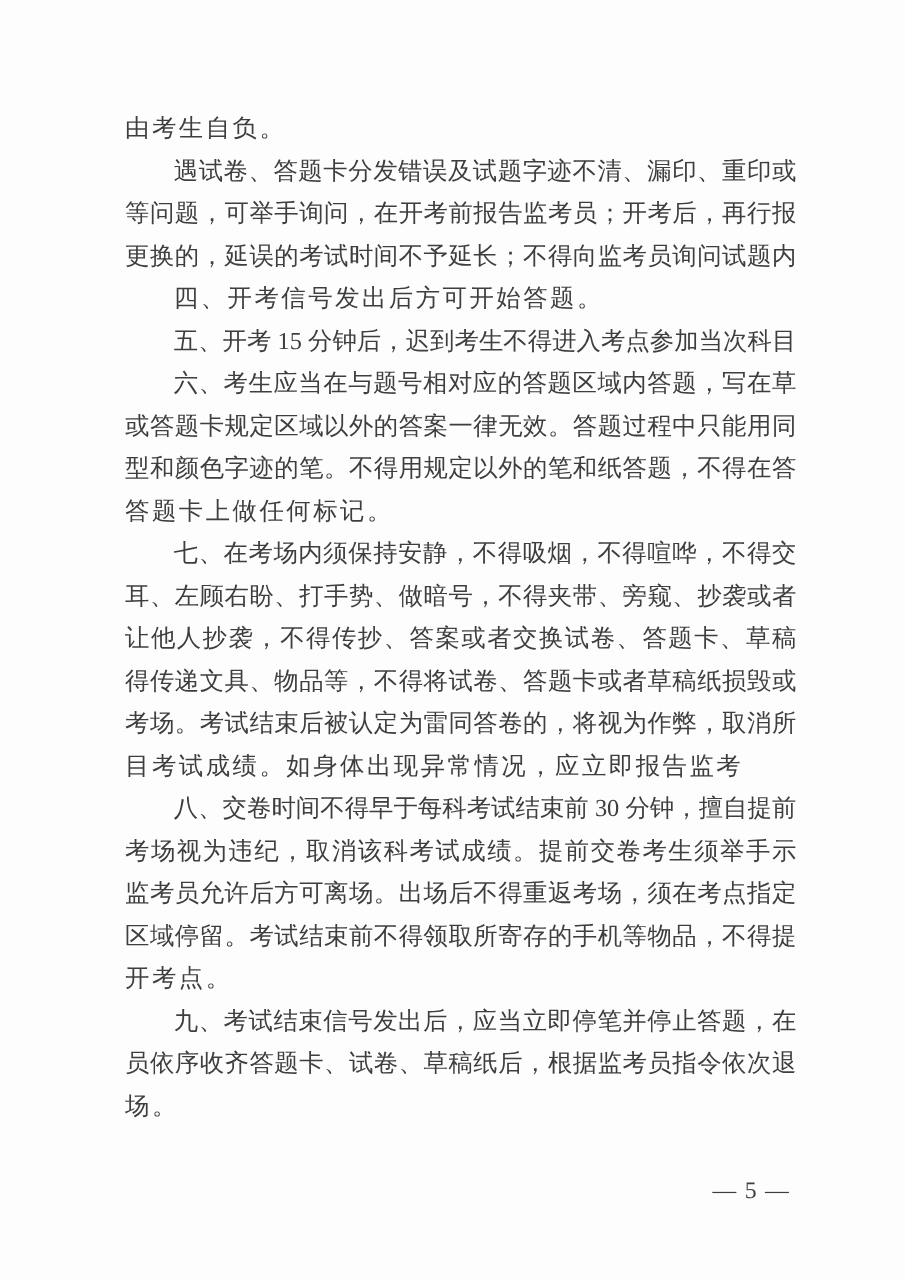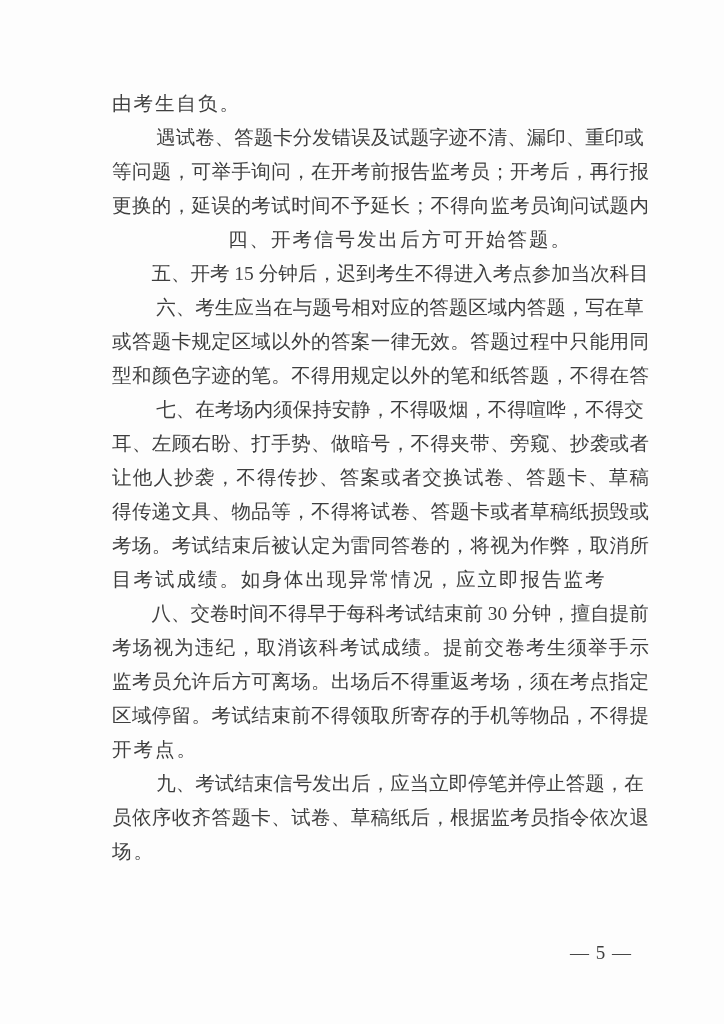--- a/index.html
+++ b/index.html
@@ -12,21 +12,21 @@
     width: 724px;
     height: 1024px;
     background: #fdfdfd;
     font-family: "Liberation Serif", "DejaVu Serif", serif;
     color: #3e3e3e;
     overflow: hidden;
     box-sizing: border-box;
   }
   .content {
     position: absolute;
-    left: 112px;
+    left: 100px;
     top: 87px;
     width: 537px;
   }
   .paragraph {
     margin: 0;
     padding: 0;
   }
   .line {
     height: 34px;
     line-height: 34px;
@@ -37,21 +37,20 @@
     text-align: left;
   }
   .line.justify {
     letter-spacing: 0;
     text-align: justify;
     text-align-last: justify;
     text-justify: inter-character;
   }
   .line.indent {
     text-indent: 2em;
-    text-align: center;
   }
   .footer {
     position: absolute;
     top: 936px;
     right: 92px;
     height: 34px;
     line-height: 34px;
     font-size: 19px;
     color: #3e3e3e;
     letter-spacing: 1px;
@@ -73,20 +72,21 @@
       <div class="paragraph">
         <div class="line indent">四、开考信号发出后方可开始答题。</div>
       </div>
       <div class="paragraph">
         <div class="line justify indent">五、开考 15 分钟后，迟到考生不得进入考点参加当次科目考试。</div>
       </div>
       <div class="paragraph">
         <div class="line justify indent">六、考生应当在与题号相对应的答题区域内答题，写在草稿纸</div>
         <div class="line justify">或答题卡规定区域以外的答案一律无效。答题过程中只能用同一类</div>
         <div class="line justify">型和颜色字迹的笔。不得用规定以外的笔和纸答题，不得在答卷、</div>
+        <div class="line">答题卡上做任何标记。</div>
       </div>
       <div class="paragraph">
         <div class="line justify indent">七、在考场内须保持安静，不得吸烟，不得喧哗，不得交头接</div>
         <div class="line justify">耳、左顾右盼、打手势、做暗号，不得夹带、旁窥、抄袭或者有意</div>
         <div class="line justify">让他人抄袭，不得传抄、答案或者交换试卷、答题卡、草稿纸、不</div>
         <div class="line justify">得传递文具、物品等，不得将试卷、答题卡或者草稿纸损毁或带出</div>
         <div class="line justify">考场。考试结束后被认定为雷同答卷的，将视为作弊，取消所有科</div>
         <div class="line">目考试成绩。如身体出现异常情况，应立即报告监考员。</div>
       </div>
       <div class="paragraph">

